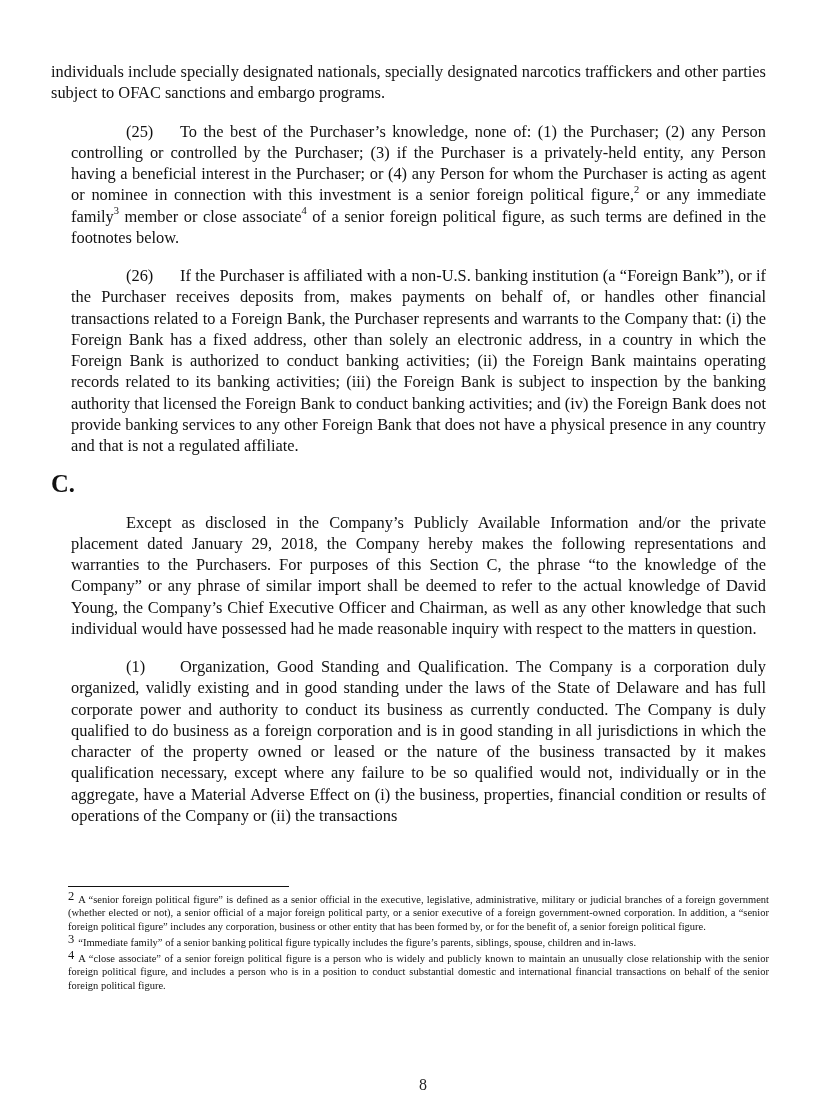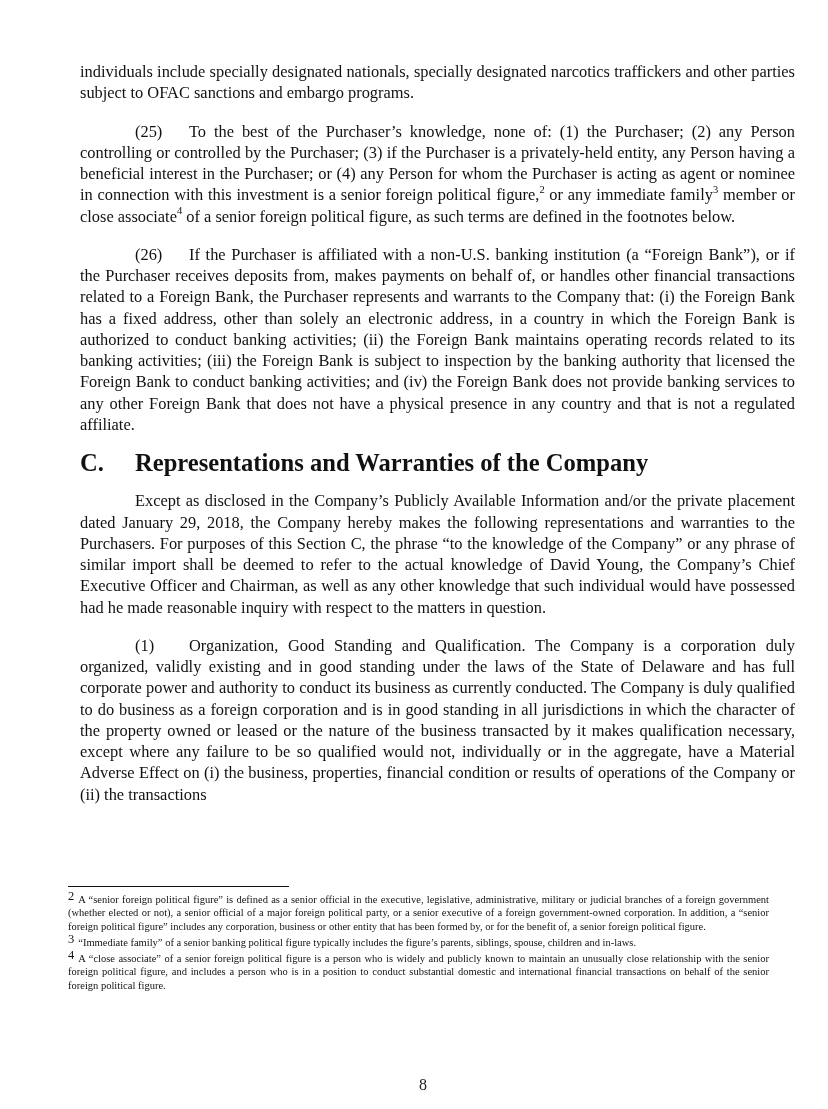--- a/index.html
+++ b/index.html
@@ -10,33 +10,34 @@
     body {
       width: 828px;
       height: 1109px;
       position: relative;
       overflow: hidden;
       color: #111111;
       font-family: "Liberation Serif", "DejaVu Serif", serif;
     }
     .page-body {
       position: absolute;
-      left: 80px;
+      left: 51px;
       top: 61px;
       width: 715px;
       font-size: 16.4px;
       line-height: 21.25px;
     }
     .para {
       margin: 0;
       text-align: justify;
       text-align-last: left;
     }
     .para.indent {
       text-indent: 55px;
+      margin-left: 20px;
     }
     .gap { height: 17px; }
     .num {
       display: inline-block;
       text-indent: 0;
       width: 54px;
     }
     .u { text-underline-offset: 2px; }
     sup {
       font-size: 10.5px;
@@ -112,21 +113,20 @@
   <p class="para indent"><span class="num">(25)</span><span>To the best of the Purchaser’s knowledge, none of: (1) the Purchaser; (2) any Person controlling or controlled by the Purchaser; (3) if the Purchaser is a privately-held entity, any Person having a beneficial interest in the Purchaser; or (4) any Person for whom the Purchaser is acting as agent or nominee in connection with this investment is a senior foreign political figure,</span><sup>2</sup><span> or any immediate family</span><sup>3</sup><span> member or close associate</span><sup>4</sup><span> of a senior foreign political figure, as such terms are defined in the footnotes below.</span></p>
 
   <div class="gap"></div>
 
   <p class="para indent"><span class="num">(26)</span><span>If the Purchaser is affiliated with a non-U.S. banking institution (a “</span><span class="u">Foreign Bank</span><span>”), or if the Purchaser receives deposits from, makes payments on behalf of, or handles other financial transactions related to a Foreign Bank, the Purchaser represents and warrants to the Company that: (i) the Foreign Bank has a fixed address, other than solely an electronic address, in a country in which the Foreign Bank is authorized to conduct banking activities; (ii) the Foreign Bank maintains operating records related to its banking activities; (iii) the Foreign Bank is subject to inspection by the banking authority that licensed the Foreign Bank to conduct banking activities; and (iv) the Foreign Bank does not provide banking services to any other Foreign Bank that does not have a physical presence in any country and that is not a regulated affiliate.</span></p>
 
   <div class="gap"></div>
 
   <h2 class="heading">
     <span class="letter">C.</span>
-    <span>Representations and Warranties of the Company</span>
   </h2>
 
   <div class="gap"></div>
 
   <p class="para indent">
     <span>Except as disclosed in the Company’s Publicly Available Information and/or the private placement dated January 29, 2018, the Company hereby makes the following representations and warranties to the Purchasers.  For purposes of this Section C, the phrase “to the knowledge of the Company” or any phrase of similar import shall be deemed to refer to the actual knowledge of David Young, the Company’s Chief Executive Officer and Chairman, as well as any other knowledge that such individual would have possessed had he made reasonable inquiry with respect to the matters in question.</span>
   </p>
 
   <div class="gap"></div>
 

